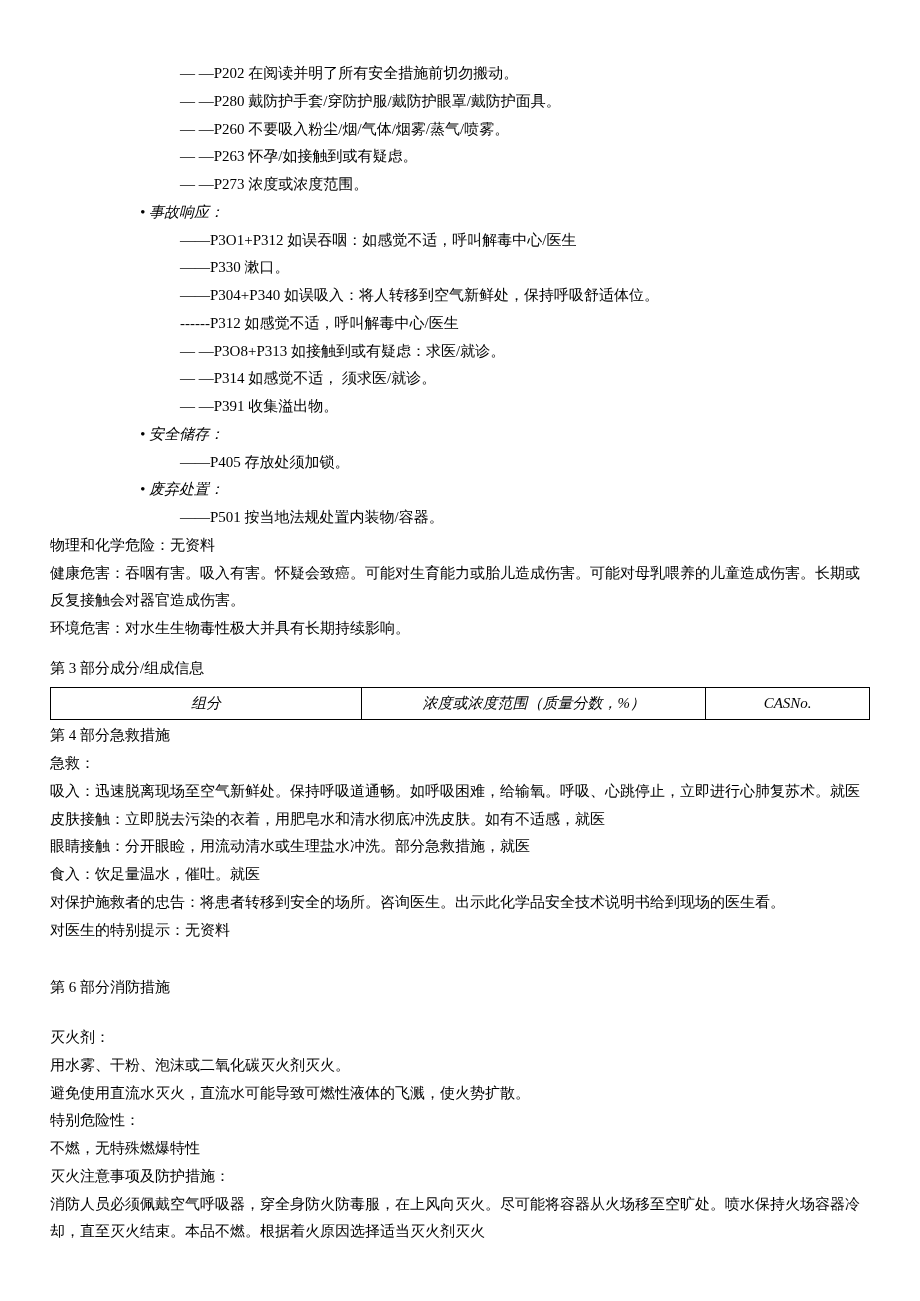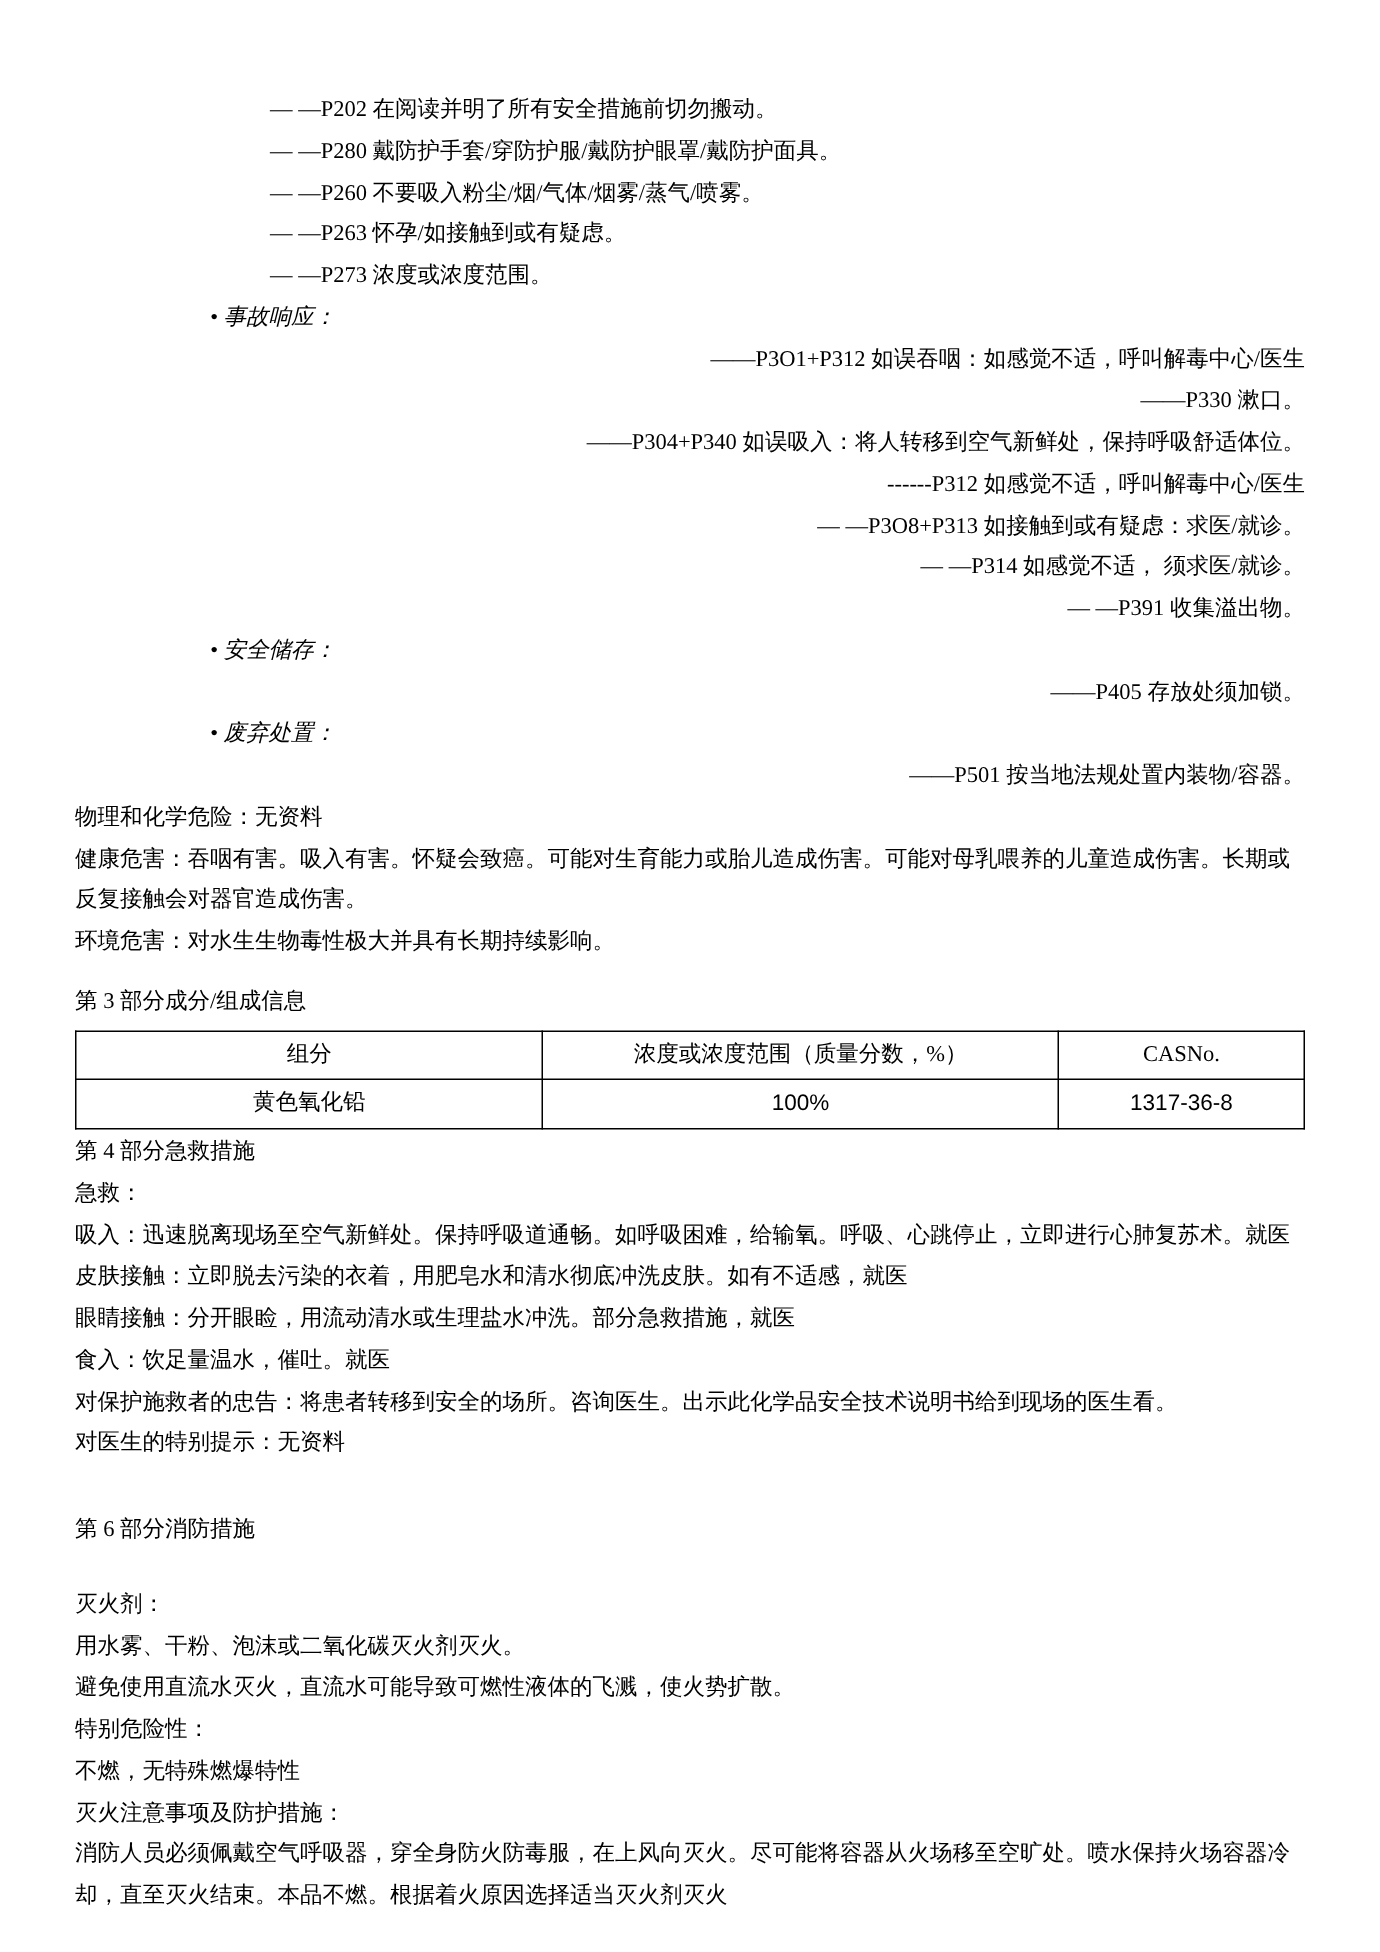--- a/index.html
+++ b/index.html
@@ -8,28 +8,29 @@
     line-height: 1.85;
     color: #000;
     background: #fff;
     margin: 0;
     padding: 60px 50px;
     width: 920px;
     box-sizing: border-box;
   }
   .indent-1 { padding-left: 130px; }
   .indent-2 { padding-left: 90px; font-style: italic; }
-  .indent-3 { padding-left: 130px; text-align: right; }
+  .indent-3 { padding-left: 130px; }
   .section-title {
     margin: 12px 0 4px 0;
   }
   table.comp {
     width: 100%;
     border-collapse: collapse;
     margin-bottom: 2px;
+    font-style: italic;
   }
   table.comp td {
     border: 1px solid #000;
     text-align: center;
     padding: 2px 4px;
     font-size: 15px;
   }
   .num { font-family: Arial, sans-serif; }
   .spacer { height: 18px; }
 </style>
@@ -69,25 +70,20 @@
   <span>第 3 部分成分/组成信息</span>
 </div>
 
 <table class="comp">
   <tbody>
       <tr>
     <td style="width:38%">组分</td>
     <td style="width:42%">浓度或浓度范围（质量分数，%）</td>
     <td style="width:20%">CASNo.</td>
   </tr>
-  <tr>
-    <td>黄色氧化铅</td>
-    <td class="num">100%</td>
-    <td class="num">1317-36-8</td>
-  </tr>
 </tbody>
   </table>
 
 <div>第 4 部分急救措施</div>
 <div>急救：</div>
 <div>吸入：迅速脱离现场至空气新鲜处。保持呼吸道通畅。如呼吸困难，给输氧。呼吸、心跳停止，立即进行心肺复苏术。就医</div>
 <div>皮肤接触：立即脱去污染的衣着，用肥皂水和清水彻底冲洗皮肤。如有不适感，就医</div>
 <div>眼睛接触：分开眼睑，用流动清水或生理盐水冲洗。部分急救措施，就医</div>
 <div>食入：饮足量温水，催吐。就医</div>
 <div>对保护施救者的忠告：将患者转移到安全的场所。咨询医生。出示此化学品安全技术说明书给到现场的医生看。</div>

